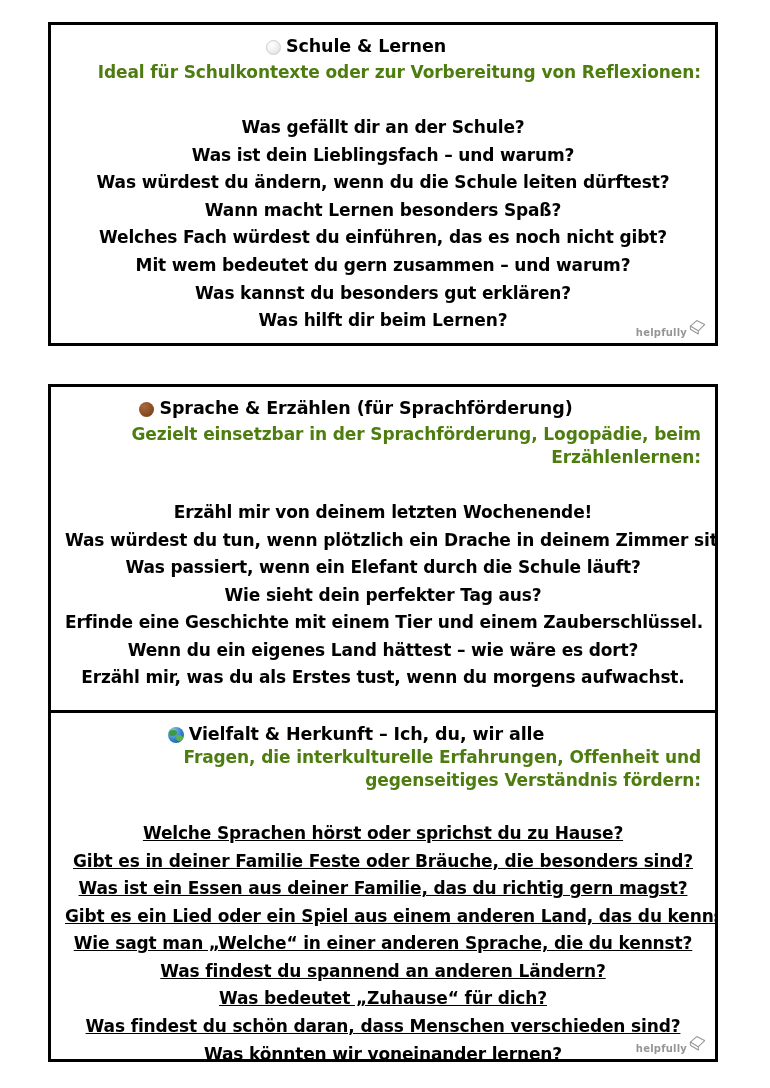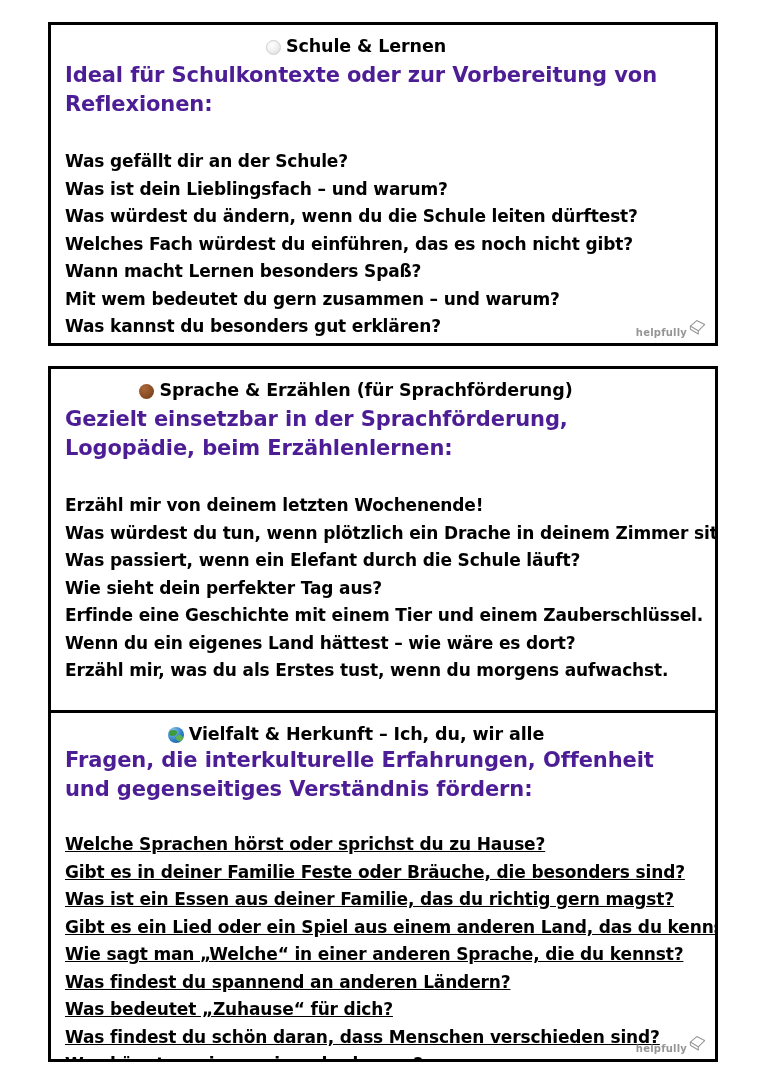--- a/index.html
+++ b/index.html
@@ -25,21 +25,21 @@
   .card {
     position: absolute;
     left: 48px;
     width: 670px;
     background: #ffffff;
     border: 3px solid #000000;
     box-sizing: border-box;
     overflow: hidden;
   }
   #card-1 { top: 22px;  height: 324px; }
-  #card-2 { top: 366px; height: 372px; }
+  #card-2 { top: 384px; height: 372px; }
   #card-3 { top: 710px; height: 352px; }
 
   .card-inner {
     position: relative;
     height: 100%;
     padding: 10px 14px 6px 14px;
     box-sizing: border-box;
   }
 
   .card-title {
@@ -95,32 +95,34 @@
   .globe::after {
     content: "";
     position: absolute;
     right: 1px; bottom: 2px;
     width: 7px; height: 6px;
     background: #5cb24f;
     border-radius: 45% 60% 40% 55%;
   }
 
   .card-sub {
-    font-size: 21px;
+    font-size: 17px;
     font-weight: 700;
-    color: #4c1d95;
+    color: #4d7c0f;
     line-height: 1.35;
     margin-top: 1px;
     letter-spacing: -0.1px;
+    text-align: right;
   }
 
   .q-list {
     margin: 0;
     padding: 0;
     list-style: none;
+    text-align: center;
   }
   .q-item {
     font-size: 17px;
     font-weight: 700;
     color: #000000;
     line-height: 1.62;
     letter-spacing: -0.15px;
     white-space: nowrap;
   }
 
@@ -160,22 +162,22 @@
   <div class="card" id="card-1">
     <div class="card-inner">
       <div class="card-title">
         <span class="emoji"><span class="dot dot-white"></span></span><span>Schule &amp; Lernen</span>
       </div>
       <div class="card-sub">Ideal für Schulkontexte oder zur Vorbereitung von Reflexionen:</div>
       <ul class="q-list">
         <li class="q-item">Was gefällt dir an der Schule?</li>
         <li class="q-item">Was ist dein Lieblingsfach – und warum?</li>
         <li class="q-item">Was würdest du ändern, wenn du die Schule leiten dürftest?</li>
+        <li class="q-item">Wann macht Lernen besonders Spaß?</li>
         <li class="q-item">Welches Fach würdest du einführen, das es noch nicht gibt?</li>
-        <li class="q-item">Wann macht Lernen besonders Spaß?</li>
         <li class="q-item">Mit wem bedeutet du gern zusammen – und warum?</li>
         <li class="q-item">Was kannst du besonders gut erklären?</li>
         <li class="q-item">Was hilft dir beim Lernen?</li>
       </ul>
       <div class="watermark">
         <span class="watermark-text">helpfully</span>
         <svg class="watermark-mark" viewBox="0 0 24 24">
           <path d="M3 9 L11 2 L21 7 L13 15 Z" fill="#ffffff" stroke="#6d6d6d" stroke-width="1.3" stroke-linejoin="round"></path>
           <path d="M3 9 L3 13 L13 19 L13 15 Z" fill="#ffffff" stroke="#6d6d6d" stroke-width="1.3" stroke-linejoin="round"></path>
         </svg>

